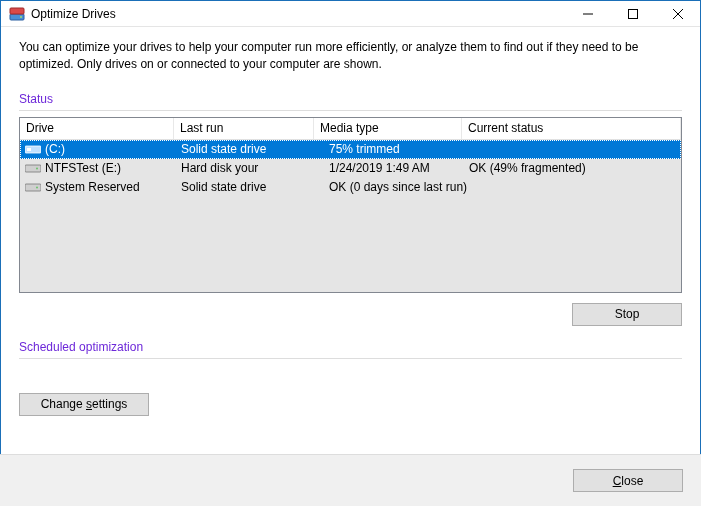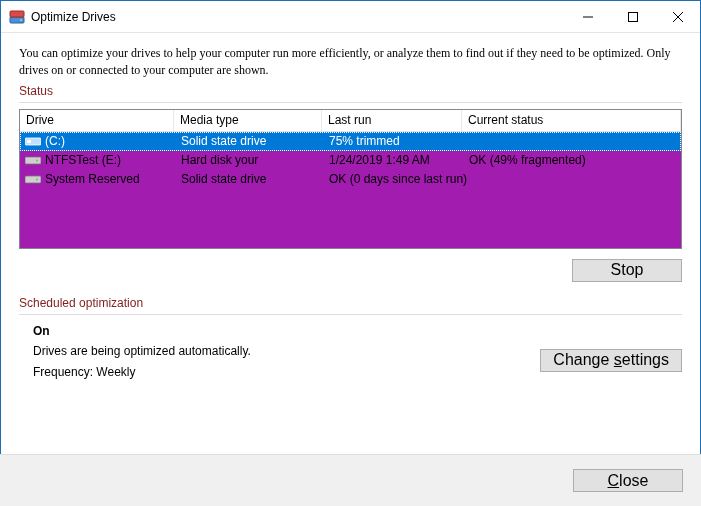--- a/index.html
+++ b/index.html
@@ -8,21 +8,21 @@
     font-family: "Segoe UI", Tahoma, sans-serif;
     font-size: 12px;
     background: #fff;
     color: #000;
     width: 701px;
     height: 506px;
     border: 1px solid #1a6fb8;
     overflow: hidden;
   }
   .titlebar {
-    height: 32px;
+    height: 26px;
     background: #fff;
     display: flex;
     align-items: center;
     border-bottom: 1px solid #e5e5e5;
   }
   .titlebar .app-icon {
     width: 16px; height: 16px;
     margin: 0 6px 0 8px;
   }
   .titlebar .title {
@@ -34,38 +34,37 @@
   .winbtn {
     width: 45px; height: 30px;
     display: flex; align-items: center; justify-content: center;
     color: #000;
   }
   .content {
     padding: 12px 18px 0 18px;
   }
   .intro {
     line-height: 1.45;
-    margin-bottom: 4px;
-    font-family: Liberation Serif, serif;
+    margin-bottom: 18px;
   }
   .section-label {
-    color: #7f1d1d;
+    color: #6d28d9;
     margin-bottom: 4px;
   }
   .section-hr {
     border: 0;
     border-top: 1px solid #ddd;
     margin: 0 0 6px 0;
   }
   .listbox {
     border: 1px solid #828790;
-    height: 140px;
+    height: 176px;
     overflow: hidden;
     position: relative;
-    background: #a21caf;
+    background: #e5e5e5;
   }
   .listhead {
     display: flex;
     height: 22px;
     border-bottom: 1px solid #e1e1e1;
     font-size: 12px;
     background: #fff;
   }
   .listhead .col, .row .col {
     display: flex;
@@ -104,21 +103,21 @@
     justify-content: flex-end;
     gap: 8px;
     padding: 10px 0 14px 0;
   }
   button.win {
     min-width: 110px;
     height: 23px;
     background: #e1e1e1;
     border: 1px solid #adadad;
     font-family: inherit;
-    font-size: 16px;
+    font-size: 12px;
     padding: 0 12px;
     cursor: pointer;
   }
   .sched {
     padding-left: 14px;
     line-height: 1.7;
   }
   .sched .on { font-weight: 600; }
   .sched-row {
     display: flex;
@@ -172,22 +171,22 @@
   <div class="intro">You can optimize your drives to help your computer run more efficiently, or analyze them to find out if they need to be optimized. Only drives on or connected to your computer are shown.</div>
 
   <div class="section-label">
     <span>Status</span>
   </div>
   <hr class="section-hr">
 
   <div class="listbox">
     <div class="listhead">
       <div class="col drive">Drive</div>
+      <div class="col last">Last run</div>
       <div class="col media">Media type</div>
-      <div class="col last">Last run</div>
       <div class="col status">Current status</div>
     </div>
     <div class="rows" id="rows">
         <div class="row selected">
           <div class="col drive">
             <span class="drive-icon"><svg viewBox="0 0 16 12" width="16" height="12">
                 <rect x="0" y="3" width="16" height="7" rx="1" fill="#bfe0ff" stroke="#fff" stroke-width="0.8"></rect>
                 <rect x="2" y="5" width="4" height="3" fill="#fff"></rect>
               </svg></span>
             <span>(C:)</span>
@@ -222,25 +221,20 @@
   </div>
 
   <div class="btnrow">
     <button class="win">Stop</button>
   </div>
 
   <div class="section-label">Scheduled optimization</div>
   <hr class="section-hr">
 
   <div class="sched-row">
-    <div class="left sched">
-      <div class="on">On</div>
-      <div>Drives are being optimized automatically.</div>
-      <div>Frequency: Weekly</div>
-    </div>
     <div style="padding-top:2px;">
       <button class="win" style="min-width:130px;margin-top:26px;"><span>Change </span><span class="underline-s">s</span><span>ettings</span></button>
     </div>
   </div>
 </div>
 
 <div class="footer">
   <button class="win"><span class="underline-s">C</span><span>lose</span></button>
 </div>
 

